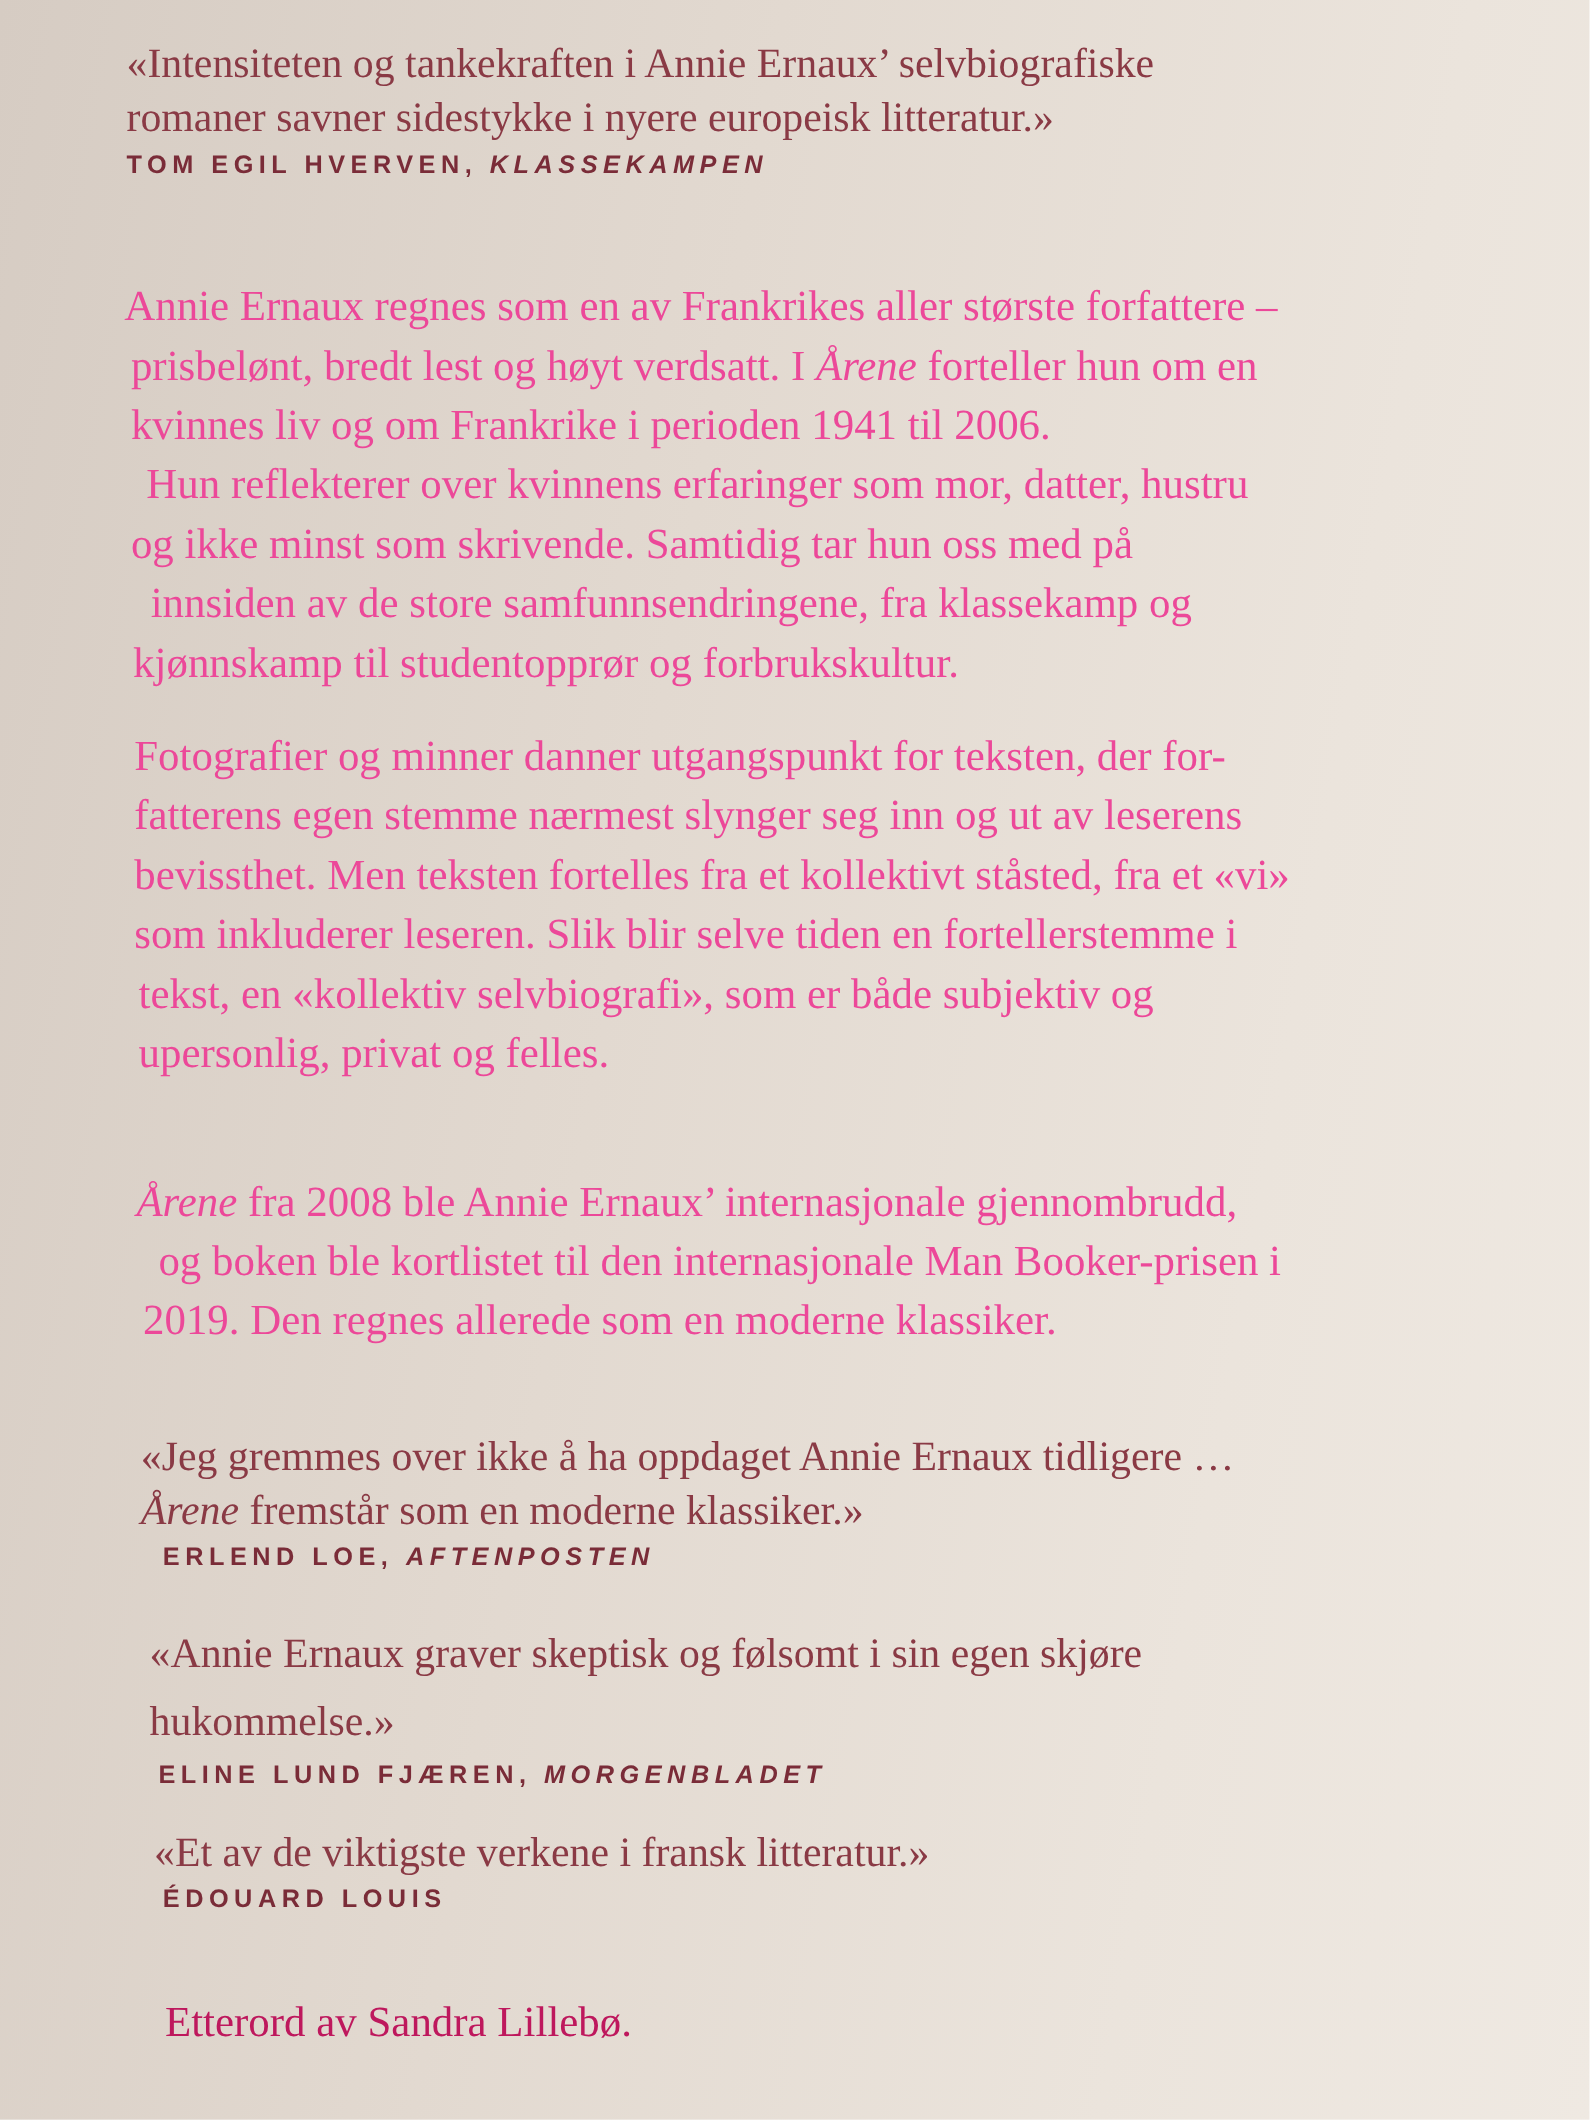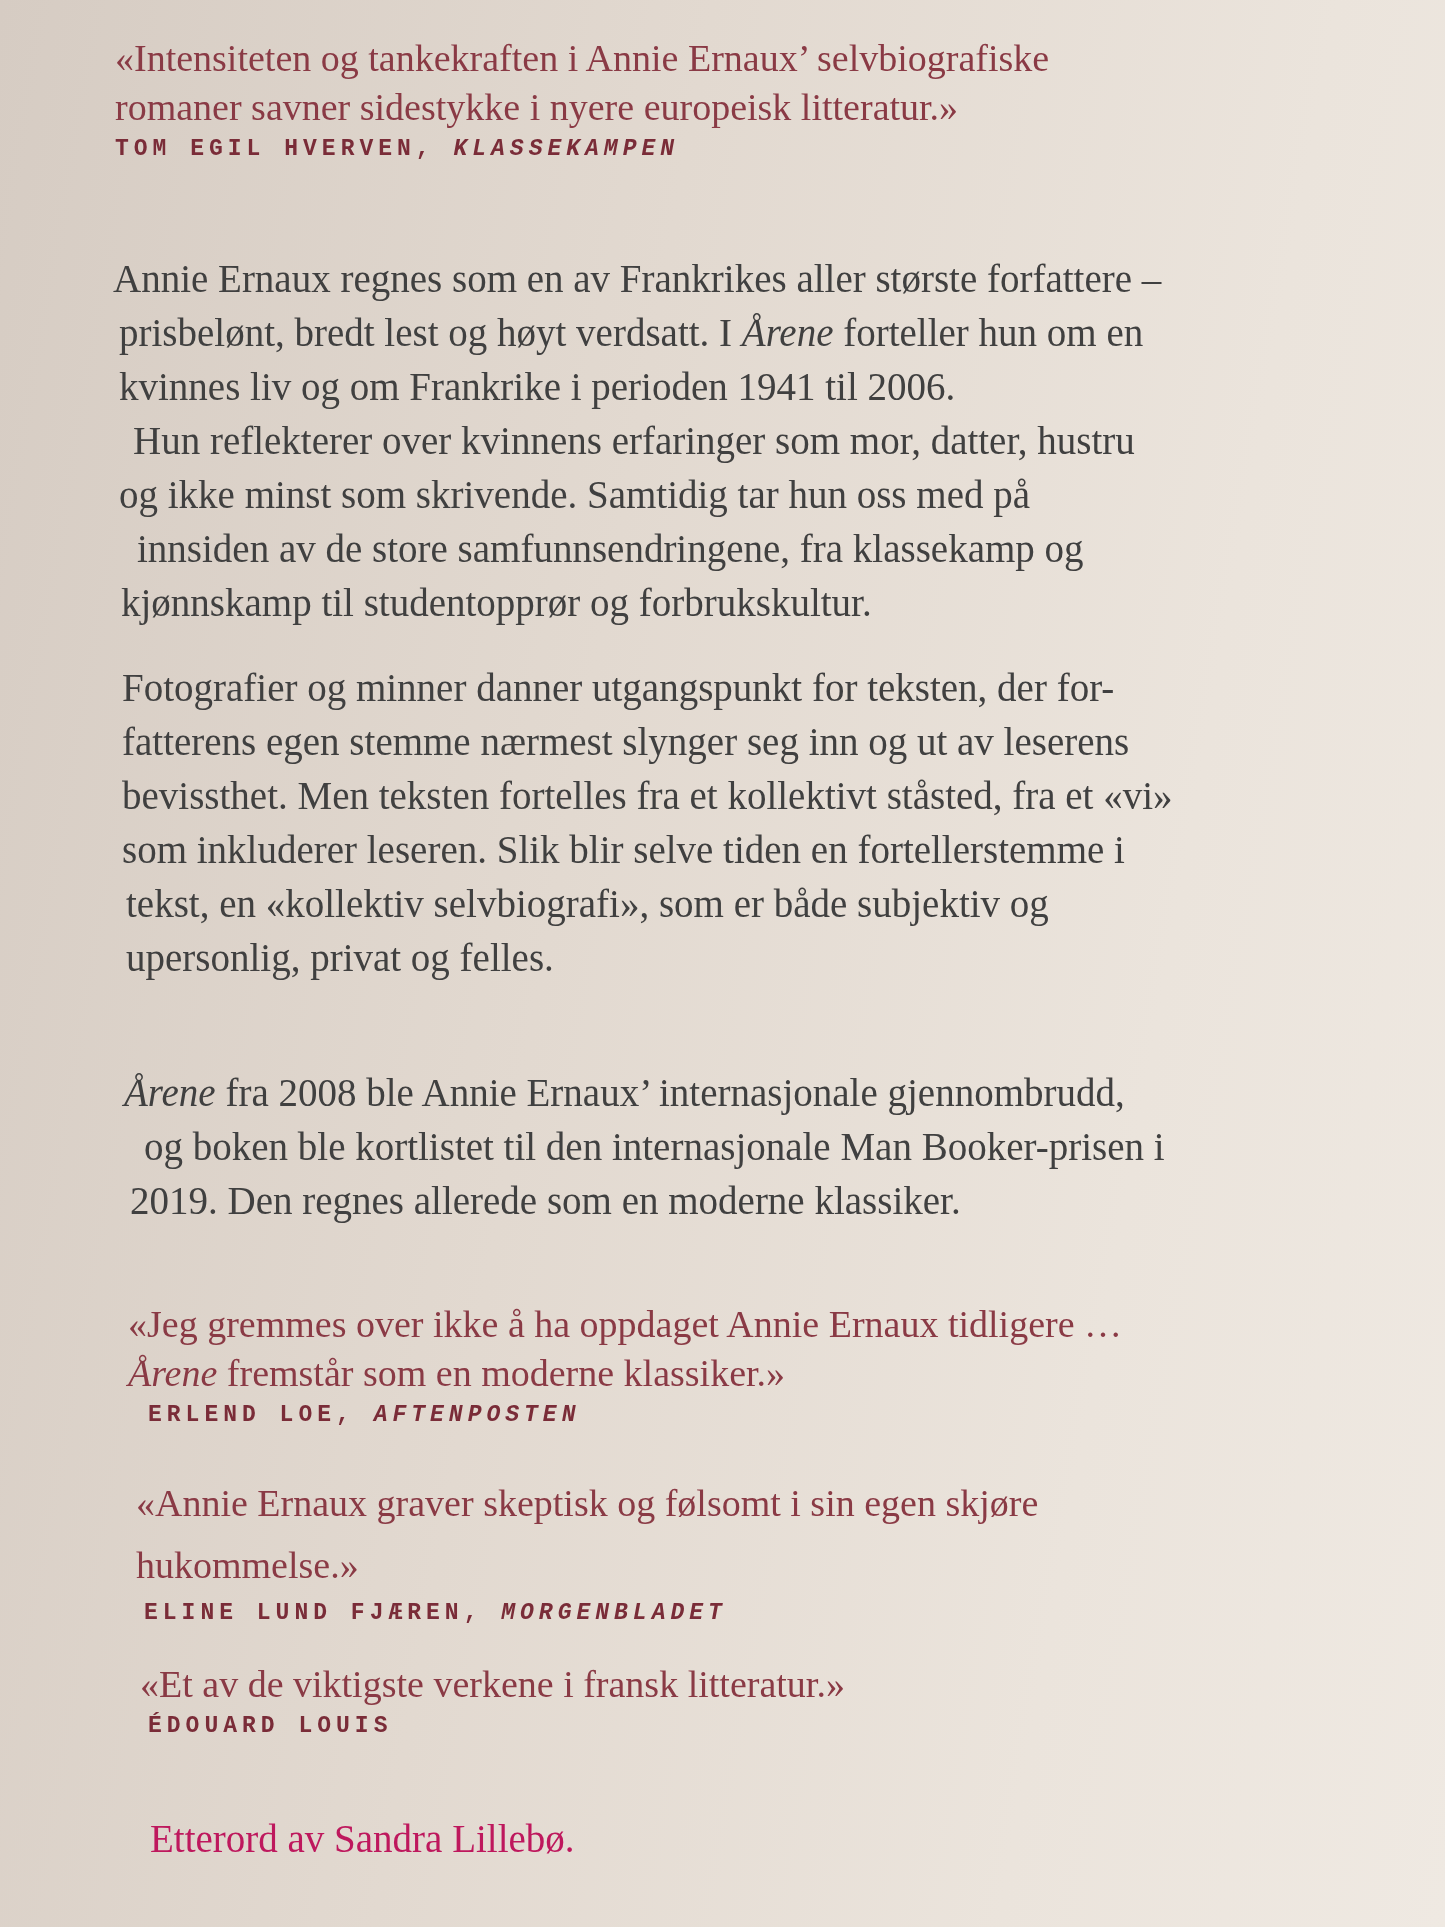--- a/index.html
+++ b/index.html
@@ -5,26 +5,26 @@
   html,body{margin:0;padding:0;}
   body{
     width:1445px;height:1927px;overflow:hidden;
     background: linear-gradient(100deg, #d6ccc3 0%, #e2d9d0 40%, #ebe4dc 75%, #efe9e2 100%);
     font-family:"Liberation Serif","DejaVu Serif",serif;
     position:relative;
   }
   .page{position:absolute;left:0;top:0;width:1445px;height:1927px;}
   .quote{color:#8a3a45;font-size:38px;line-height:49px;}
   .attrib{
-    font-family:Liberation Mono, monospace;
+    font-family:Liberation Sans, sans-serif;
     color:#7a2c38;font-weight:bold;font-size:23px;letter-spacing:5px;
     margin-top:4px;
   }
   .attrib i{font-style:italic;}
-  .body{color:#404040;font-size:39px;line-height:54px;}
+  .body{color:#ec4899;font-size:39px;line-height:54px;}
   .body p{margin:0;}
   .block{position:absolute;}
 </style>
 </head>
 <body>
 
 <div class="page">
 
   <div class="block" style="left:115px;top:34px;">
     <div class="quote">

